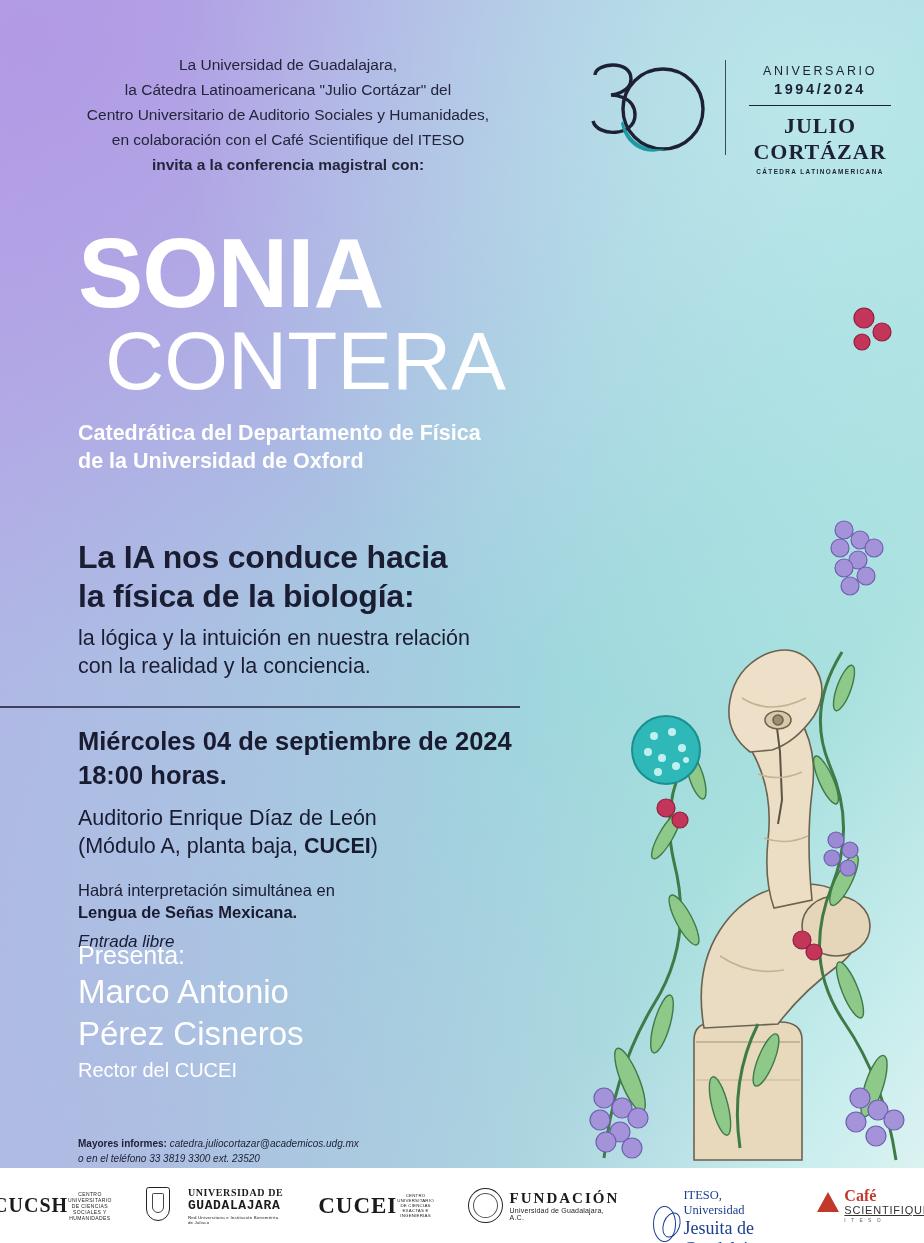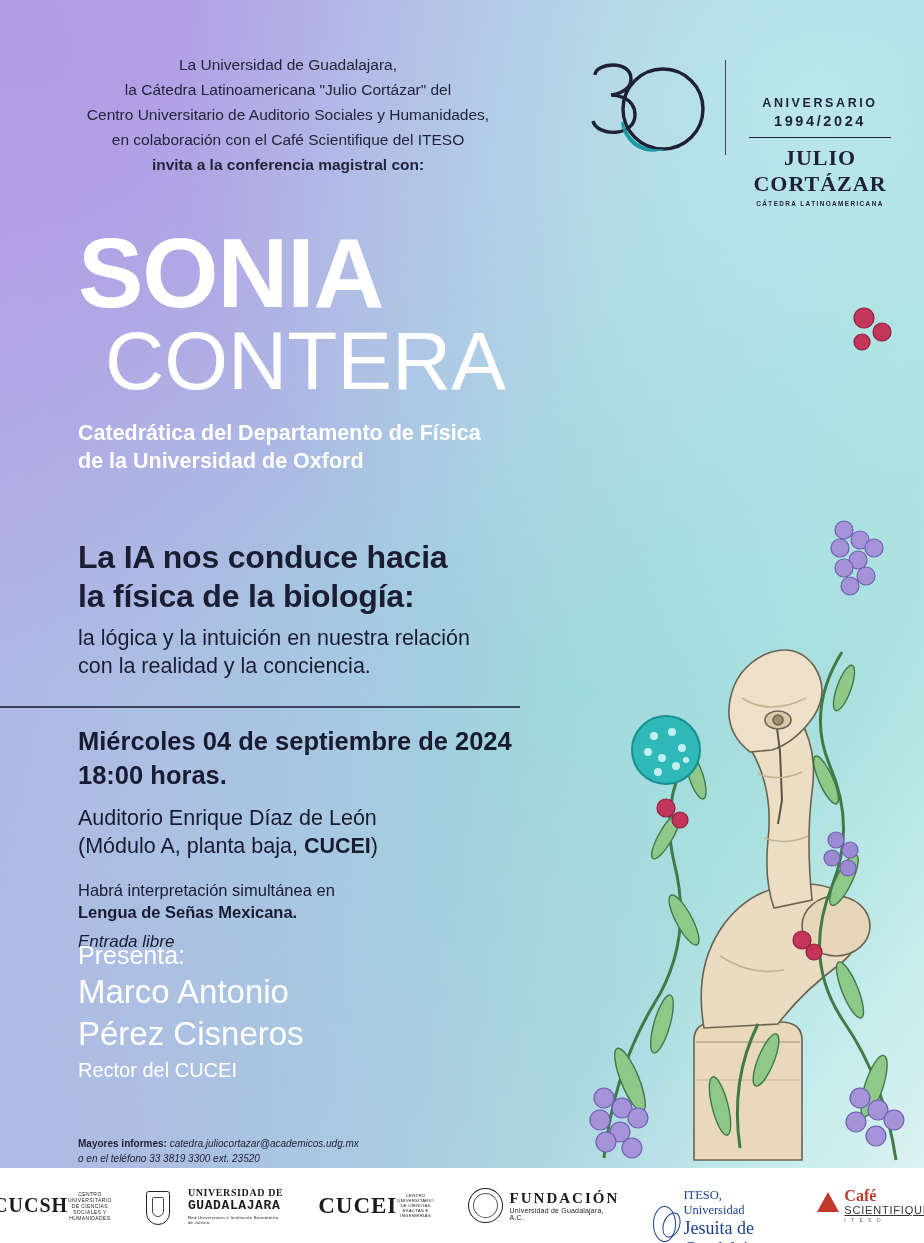--- a/index.html
+++ b/index.html
@@ -76,22 +76,21 @@
     position: absolute;
     left: 180px;
     top: 12px;
     width: 150px;
     text-align: center;
     color: #1e2036;
   }
   .aniv .word {
     font-size: 12.5px;
     letter-spacing: 2.6px;
-    font-weight: 700;
-    margin-top: 32px;
+    font-weight: 400;
   }
   .aniv .years {
     font-size: 14.5px;
     letter-spacing: 2.6px;
     font-weight: 700;
     margin-top: 3px;
   }
   .aniv .rule {
     height: 1px;
     background: #1e2036;
@@ -271,21 +270,21 @@
     font-family: "Liberation Serif", serif;
     font-size: 20px;
     font-weight: bold;
     letter-spacing: 1px;
   }
   .cucsh .rule { height: 2px; background: #111; margin: 2px 0 2px; }
   .cucsh .small { font-size: 5px; letter-spacing: .4px; }
 
   .udg {
     display: flex;
-    align-items: flex-end;
+    align-items: flex-start;
     gap: 18px;
   }
   .udg .shield {
     width: 26px; height: 32px;
     border: 1.4px solid #222;
     border-radius: 3px 3px 13px 13px;
     position: relative;
   }
   .udg .shield::after {
     content: "";

